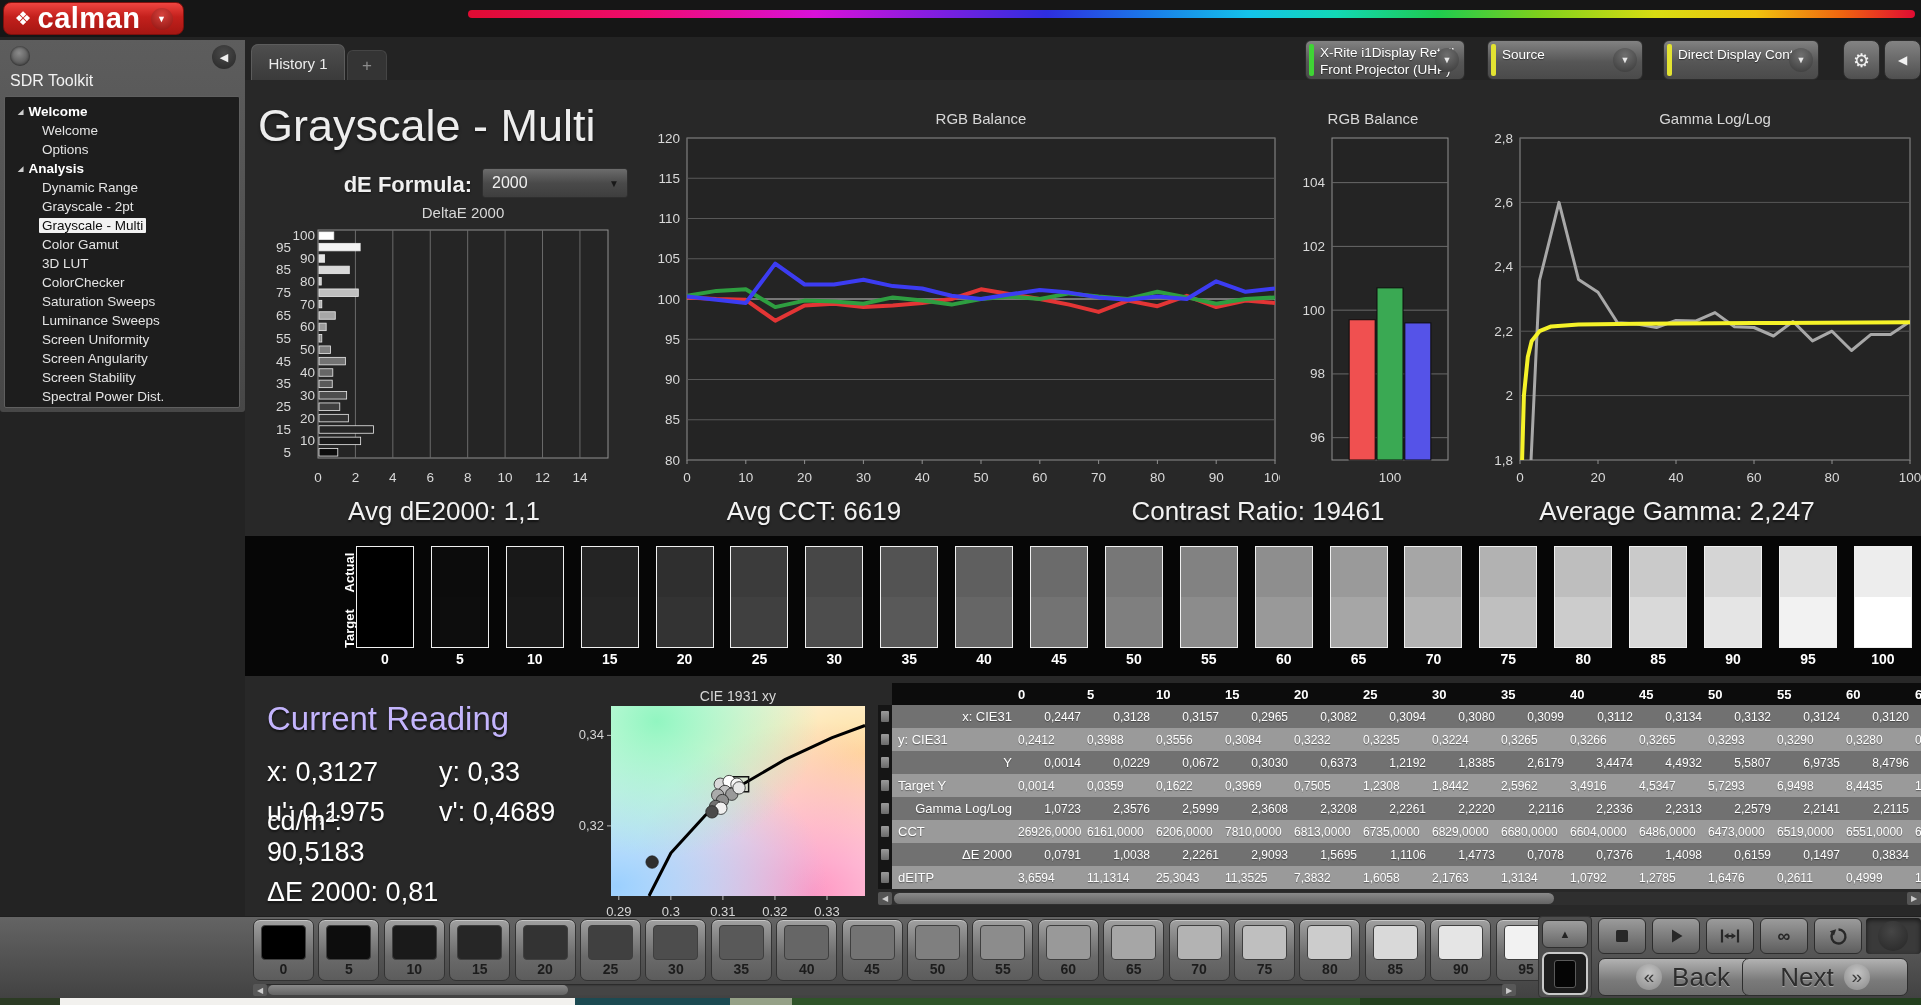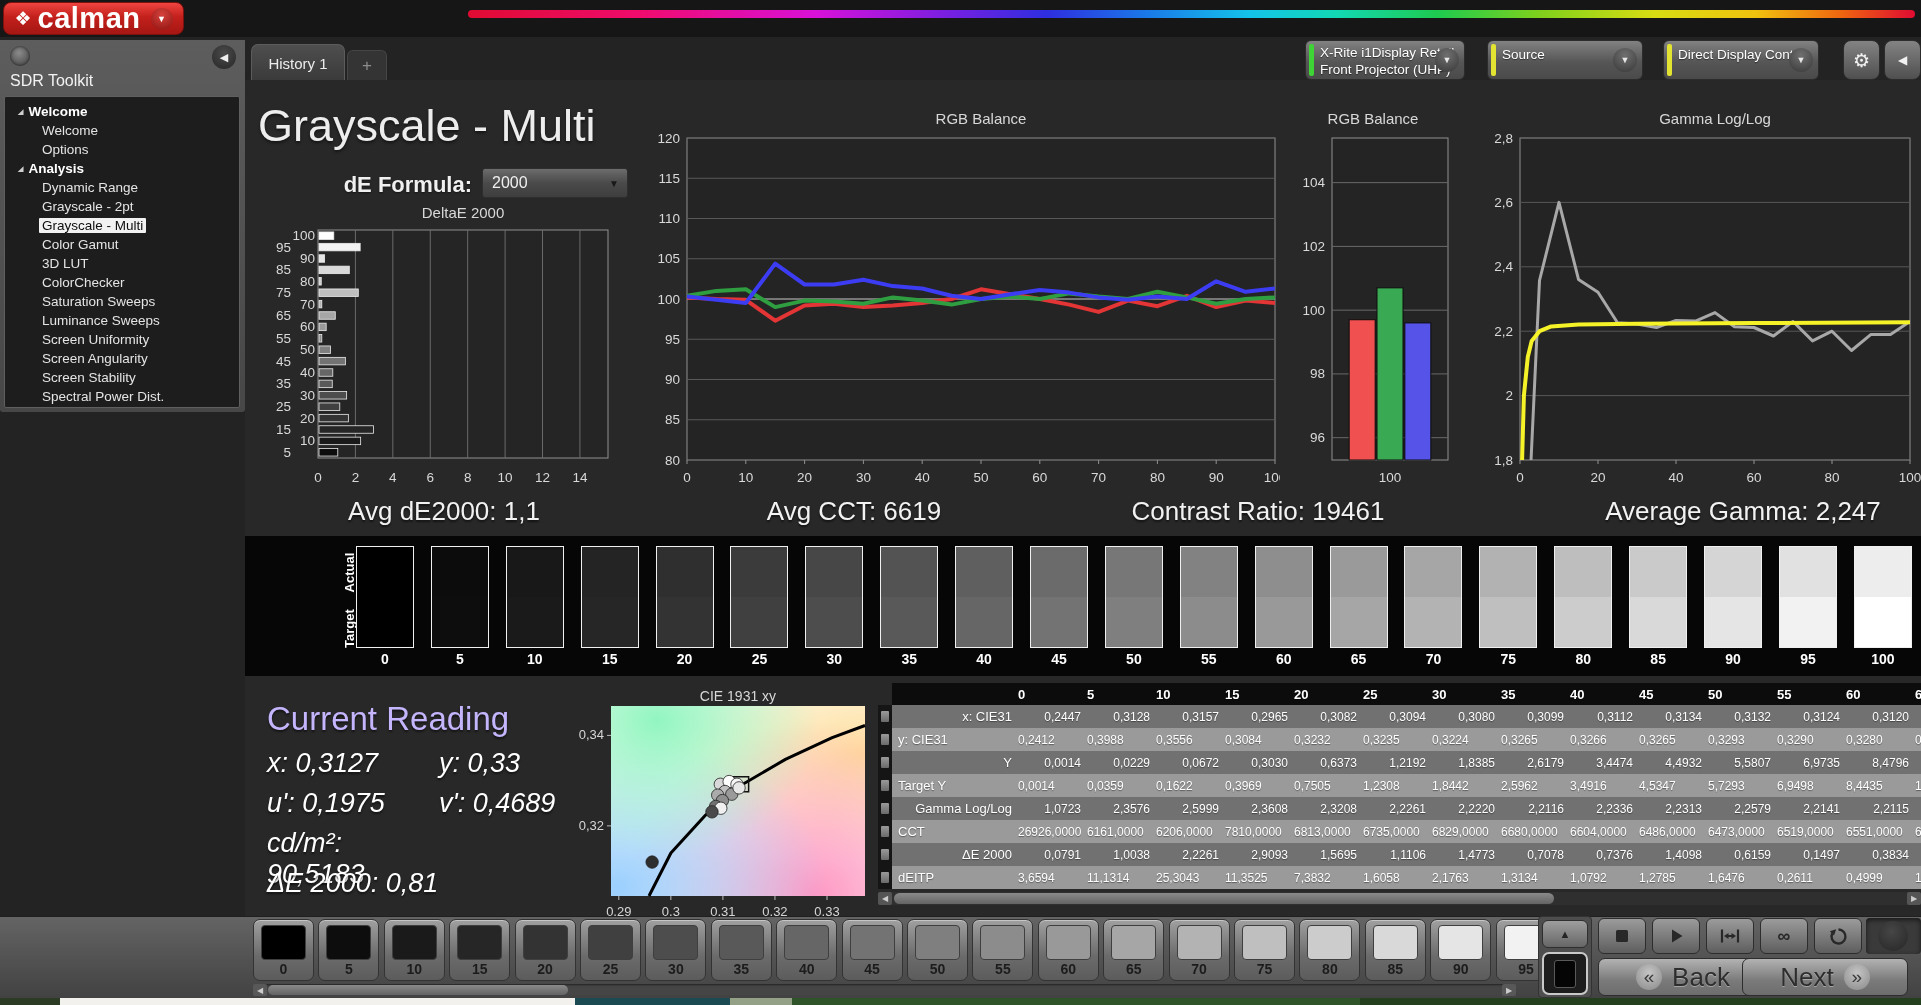--- a/index.html
+++ b/index.html
@@ -87,21 +87,21 @@
   #vlab-actual{left:309px;top:565px;}
   #vlab-target{left:309px;top:621px;}
   #strip-swatches{position:absolute;left:356px;top:546px;width:1556px;height:124px;display:flex;justify-content:space-between;}
   .sw-wrap{width:58px;}
   .sw{width:56px;height:100px;border:1px solid #f0f0f0;}
   .sw .half{height:50%;}
   .sw-label{width:58px;text-align:center;color:#fff;font-weight:700;font-size:14px;margin-top:3px;}
 
   .cr-title{position:absolute;left:267px;top:700px;font-size:33px;color:#c4b5fd;text-shadow:0 2px 2px rgba(0,0,0,.5);}
   #cr-rows{position:absolute;left:267px;top:748px;font-size:27px;color:#fff;text-shadow:0 2px 2px rgba(0,0,0,.5);}
-  .cr-row{display:flex;height:40px;align-items:flex-start;font-style:italic;}
+  .cr-row{display:flex;height:40px;align-items:flex-end;}
   .cr-row .c1{width:172px;}
 
   #chart-cie{left:556px;top:688px;width:330px;height:250px;}
   #chart-cie .chart-title{left:55px;width:254px;font-size:14px;}
   #chart-cie svg{top:0;}
   .cie-bg{position:absolute;left:55px;top:18px;width:254px;height:190px;
     background:
       radial-gradient(ellipse at 18% 8%, rgba(140,245,190,.95), rgba(140,245,190,0) 55%),
       radial-gradient(ellipse at 2% 95%, rgba(150,205,255,.95), rgba(150,205,255,0) 60%),
       radial-gradient(ellipse at 80% 100%, rgba(255,140,190,.9), rgba(255,140,190,0) 65%),
@@ -447,23 +447,23 @@
             <rect x="44" y="8" width="390" height="324"></rect>
           </clipPath>
         </defs>
         <polyline points="44.0,566.3 63.5,152.5 83.0,74.4 102.5,151.4 122.0,164.3 141.5,194.8 161.0,196.1 180.5,199.5 200.0,192.4 219.5,193.1 239.0,184.6 258.5,198.7 278.0,199.5 297.5,208.0 317.0,193.5 336.5,212.9 356.0,203.2 375.5,222.5 395.0,206.4 414.5,206.4 434.0,193.5" fill="none" stroke="#a8a8a8" stroke-width="3" stroke-linejoin="round" clip-path="url(#svg-gamma-cp)"></polyline>
         <polyline points="46.0,335.2 47.9,267.6 51.8,229.0 55.7,212.9 63.5,203.2 75.2,198.4 102.5,196.4 161.0,195.8 278.0,195.1 434.0,194.2" fill="none" stroke="#f5f228" stroke-width="4" stroke-linejoin="round" clip-path="url(#svg-gamma-cp)"></polyline>
       </svg>
   </div>
 
   <div id="stats">
       <div class="stat" style="left: 444px;">Avg dE2000: 1,1</div>
-      <div class="stat" style="left: 854px;">Avg CCT: 6619</div>
+      <div class="stat" style="left: 814px;">Avg CCT: 6619</div>
       <div class="stat" style="left: 1258px;">Contrast Ratio: 19461</div>
-      <div class="stat" style="left: 1743px;">Average Gamma: 2,247</div>
+      <div class="stat" style="left: 1677px;">Average Gamma: 2,247</div>
     </div>
 
   <div class="strip"></div>
   <div class="vlab" id="vlab-actual">Actual</div>
   <div class="vlab" id="vlab-target">Target</div>
   <div id="strip-swatches">
       <div class="sw-wrap">
         <div class="sw">
           <div class="half" style="background: rgb(0, 0, 0);"></div>
           <div class="half" style="background: rgb(0, 0, 0);"></div>

